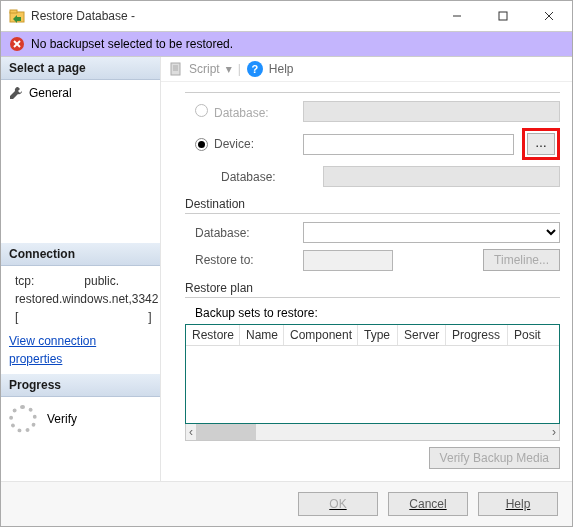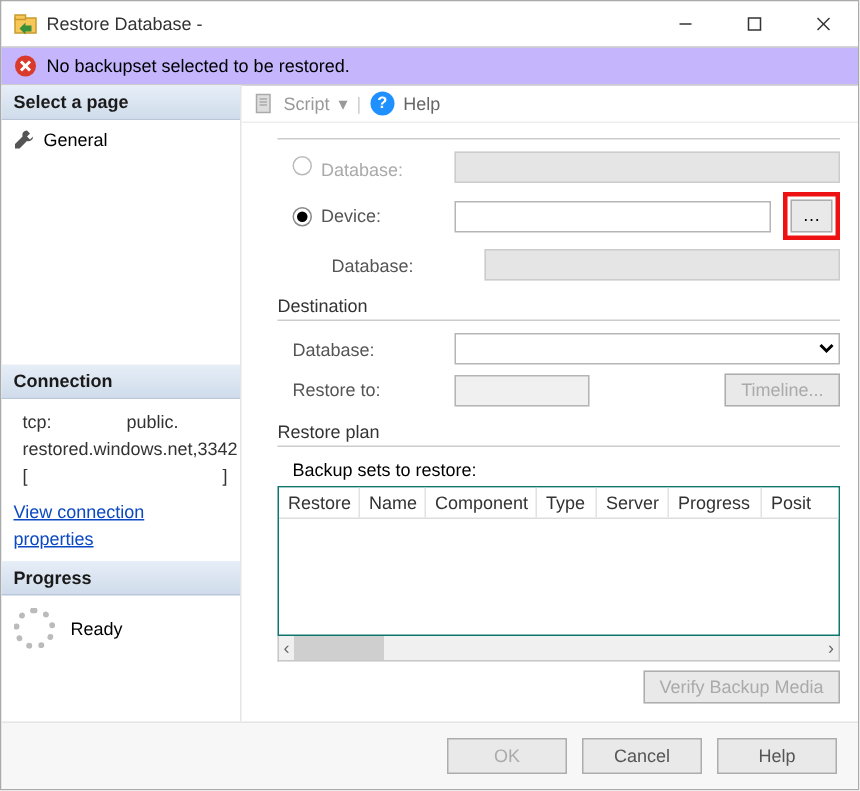--- a/index.html
+++ b/index.html
@@ -40,21 +40,21 @@
   .radio.dis { border-color: #bbb; }
   .btn { height: 22px; border: 1px solid #adadad; background: #e9e9e9; color: #555; display: inline-flex; align-items: center; justify-content: center; padding: 0 10px; }
   .btn.dis { color: #aaa; background: #e9e9e9; }
   .dotsbtn { width: 28px; height: 22px; border: 1px solid #adadad; background: #e9e9e9; text-align: center; line-height: 18px; }
   .redbox { border: 3px solid #e11; padding: 2px; }
   .table { border: 1px solid #0f766e; height: 100px; overflow: hidden; }
   .thead { display: flex; background: #fff; border-bottom: 1px solid #ddd; }
   .th { padding: 3px 6px; border-right: 1px solid #e2e2e2; color: #333; white-space: nowrap; }
   .hscroll { display: flex; align-items: center; border: 1px solid #c8c8c8; border-top: none; height: 17px; background: #f0f0f0; }
   .hbar { height: 100%; background: #cfcfcf;}
-  .footer { padding: 10px 14px; display: flex; justify-content: flex-end; gap: 10px; border-top: 1px solid #e5e5e5; background: #f7f7f7; }
+  .footer { padding: 10px 14px; display: flex; justify-content: flex-end; gap: 10px; border-top: 1px solid #e5e5e5; background: #f7f7f7; text-decoration: underline; }
   .footer .btn { width: 80px; height: 24px; }
   .spacer { flex: 1; }
 </style>
 </head>
 <body>
 
 <div class="window">
 
   <div class="titlebar">
     <span class="icon">
@@ -127,21 +127,21 @@
             <div>restored.windows.net,3342</div>
             <div style="white-space:pre;">[                                       ]</div>
           </div>
         </div>
         <span class="link">View connection properties</span>
       </div>
 
       <div class="panehdr">Progress</div>
       <div class="progress-body">
         <div class="spinner"></div>
-        <span>Ready</span>
+        <span>Verify</span>
       </div>
       <div style="height:40px;"></div>
     </div>
 
     <div class="right">
       <div class="toolbar">
         <span class="smallimg">
           <svg viewBox="0 0 14 14">
               <rect x="2" y="1" width="9" height="12" fill="#ddd" stroke="#aaa"></rect>
               <line x1="4" y1="4" x2="9" y2="4" stroke="#aaa"></line>

